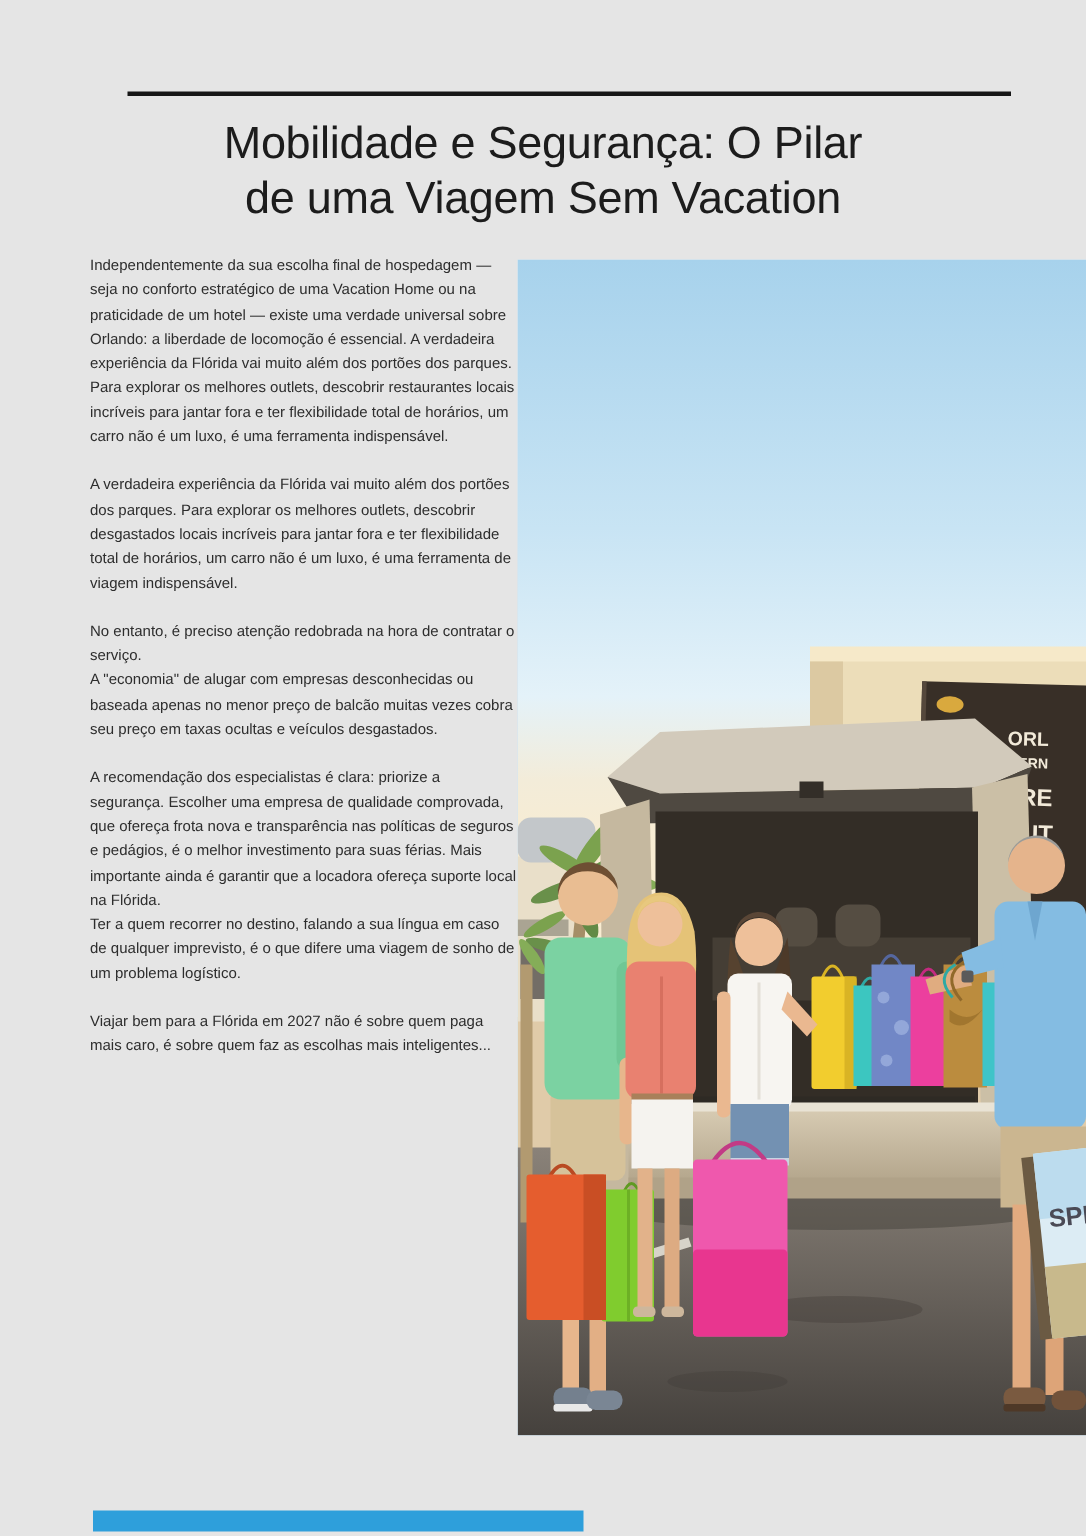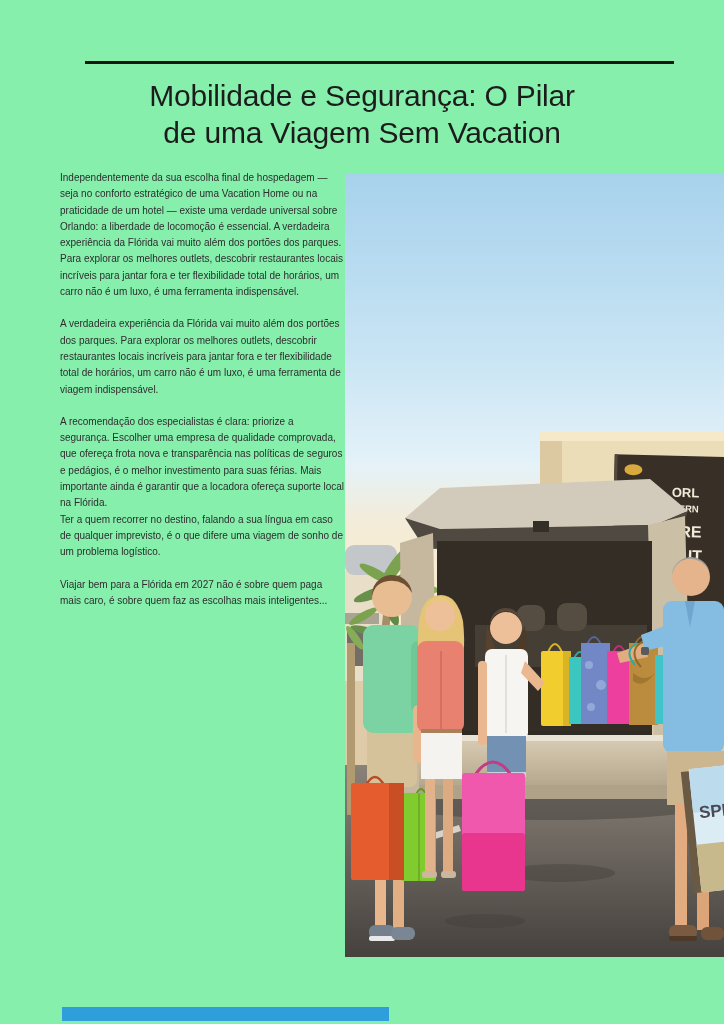--- a/index.html
+++ b/index.html
@@ -1,21 +1,21 @@
 <!DOCTYPE html>
 <html><head>
 <meta charset="utf-8">
 <style>
   html,body{margin:0;padding:0;}
   body{
     width:724px;height:1024px;background:#ffffff;
     font-family:"Liberation Sans",sans-serif;
     position:relative;overflow:hidden;
   }
-  .page{position:absolute;inset:0;background:#86efac;}
+  .page{position:absolute;inset:0;background:#e5e5e5;}
   .top-rule{position:absolute;left:85px;top:61px;width:589px;height:3px;background:#161616;}
   .title{
     position:absolute;left:0;top:77px;width:724px;margin:0;
     text-align:center;font-size:30px;font-weight:400;color:#1c1c1c;
     line-height:37px;letter-spacing:-0.2px;
   }
   .title span{display:block;}
   .text-col{
     position:absolute;left:60px;top:170px;width:285px;
     color:#2d2d2d;font-size:10px;line-height:16.3px;
@@ -35,21 +35,23 @@
 
   <div class="top-rule"></div>
 
   <h1 class="title">
     <span>Mobilidade e Segurança: O Pilar</span>
     <span>de uma Viagem Sem Vacation</span>
   </h1>
 
   <div class="text-col">
     <p>Independentemente da sua escolha final de hospedagem — seja no conforto estratégico de uma Vacation Home ou na praticidade de um hotel — existe uma verdade universal sobre Orlando: a liberdade de locomoção é essencial. A verdadeira experiência da Flórida vai muito além dos portões dos parques. Para explorar os melhores outlets, descobrir restaurantes locais incríveis para jantar fora e ter flexibilidade total de horários, um carro não é um luxo, é uma ferramenta indispensável.</p>
-    <p>A verdadeira experiência da Flórida vai muito além dos portões dos parques. Para explorar os melhores outlets, descobrir restaurantes locais incríveis para jantar fora e ter flexibilidade total de horários, um carro não é um luxo, é uma ferramenta de viagem indispensável.</p>
+    <p>A verdadeira experiência da Flórida vai muito além dos portões dos parques. Para explorar os melhores outlets, descobrir desgastados locais incríveis para jantar fora e ter flexibilidade total de horários, um carro não é um luxo, é uma ferramenta de viagem indispensável.</p>
+    <p>No entanto, é preciso atenção redobrada na hora de contratar o serviço.
+A "economia" de alugar com empresas desconhecidas ou baseada apenas no menor preço de balcão muitas vezes cobra seu preço em taxas ocultas e veículos desgastados.</p>
     <p>A recomendação dos especialistas é clara: priorize a segurança. Escolher uma empresa de qualidade comprovada, que ofereça frota nova e transparência nas políticas de seguros e pedágios, é o melhor investimento para suas férias. Mais importante ainda é garantir que a locadora ofereça suporte local na Flórida.
 Ter a quem recorrer no destino, falando a sua língua em caso de qualquer imprevisto, é o que difere uma viagem de sonho de um problema logístico.</p>
     <p>Viajar bem para a Flórida em 2027 não é sobre quem paga mais caro, é sobre quem faz as escolhas mais inteligentes...</p>
   </div>
 
   <figure class="photo">
     <svg viewBox="0 0 379 784" preserveAspectRatio="none" xmlns="http://www.w3.org/2000/svg">
       <defs>
         <linearGradient id="sky" x1="0" y1="0" x2="0" y2="1">
           <stop offset="0" stop-color="#a7d2ec"></stop>

